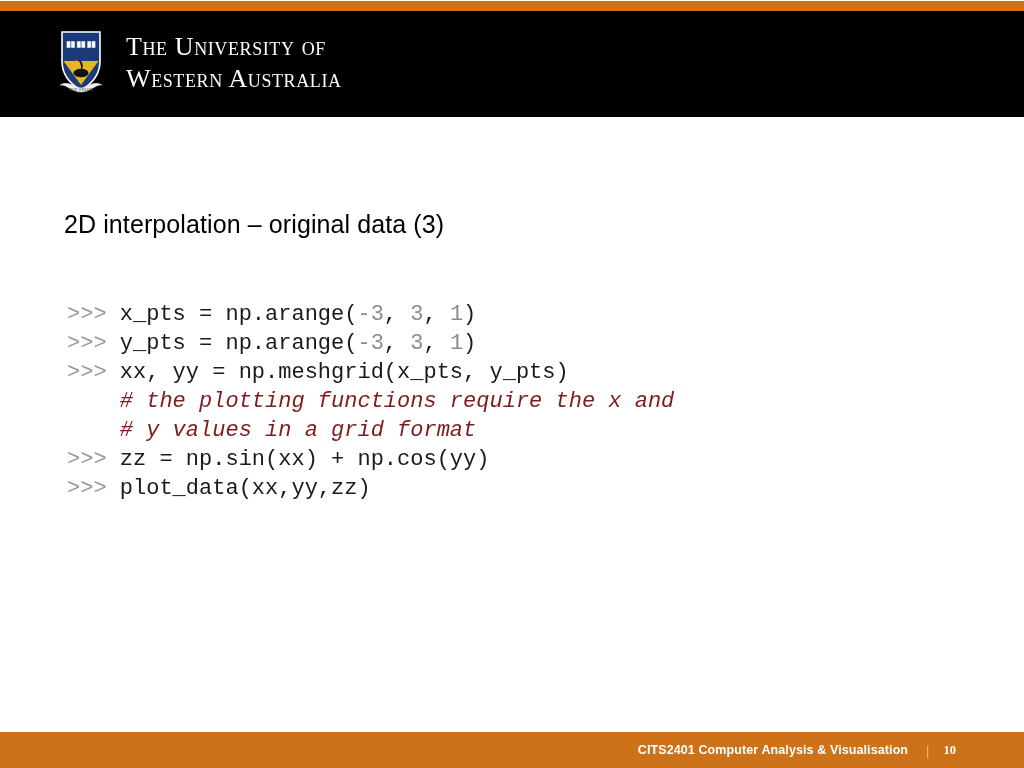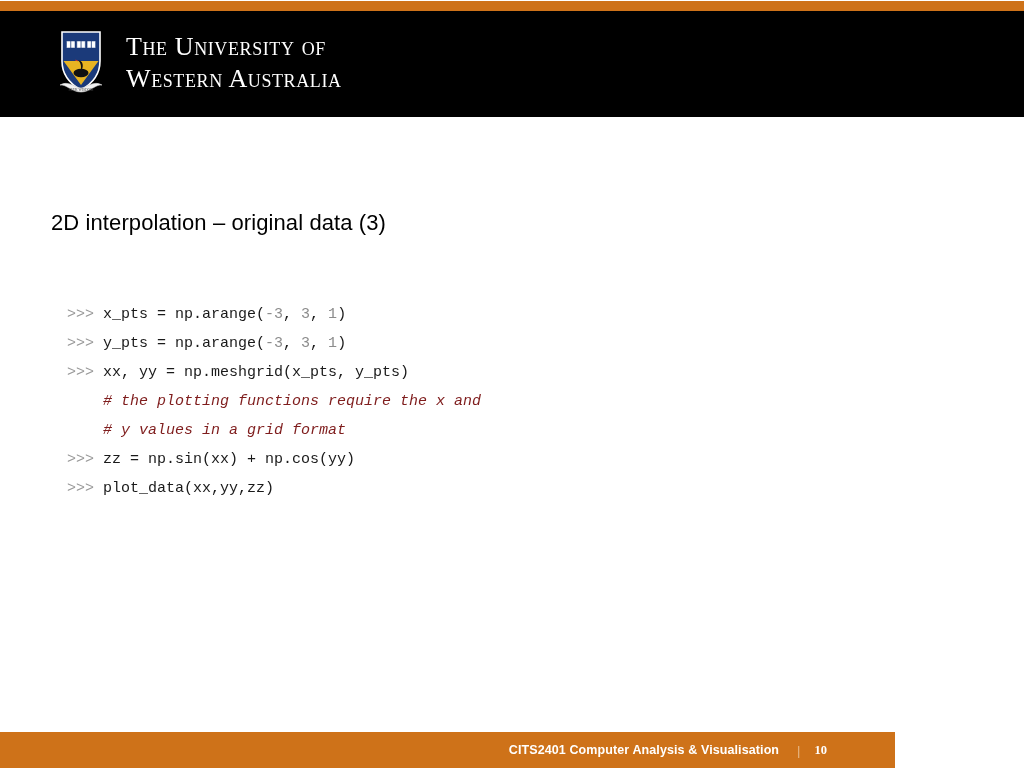--- a/index.html
+++ b/index.html
@@ -69,50 +69,50 @@
     font-size: 26px;
     letter-spacing: 0.6px;
     white-space: nowrap;
     font-variant: small-caps;
   }
   .wordmark-line.l1 { margin-bottom: 6px; }
 
   
   .slide-title {
     position: absolute;
-    left: 51px;
+    left: 64px;
     top: 210px;
-    font-size: 22px;
+    font-size: 25px;
     color: #000000;
     font-family: "Liberation Sans", sans-serif;
     letter-spacing: 0.1px;
     white-space: nowrap;
   }
 
   
   .code-block {
     position: absolute;
     left: 67px;
     top: 300px;
     font-family: "Liberation Mono", "DejaVu Sans Mono", monospace;
-    font-size: 15px;
+    font-size: 22px;
     line-height: 29px;
     white-space: pre;
   }
   .code-line { display: block; height: 29px; }
   .tok-prompt  { color: #999999; }
   .tok-code    { color: #1a1a1a; }
   .tok-num     { color: #8c8c8c; }
   .tok-comment { color: #7f1d1d; font-style: italic; }
 
   
   .footer-bar {
     position: absolute;
     left: 0; top: 732px;
-    width: 895px;
+    width: 1024px;
     height: 36px;
     background: #ce7219;
   }
   .footer-inner {
     position: absolute;
     right: 0;
     top: 0;
     height: 36px;
     display: flex;
     align-items: center;

